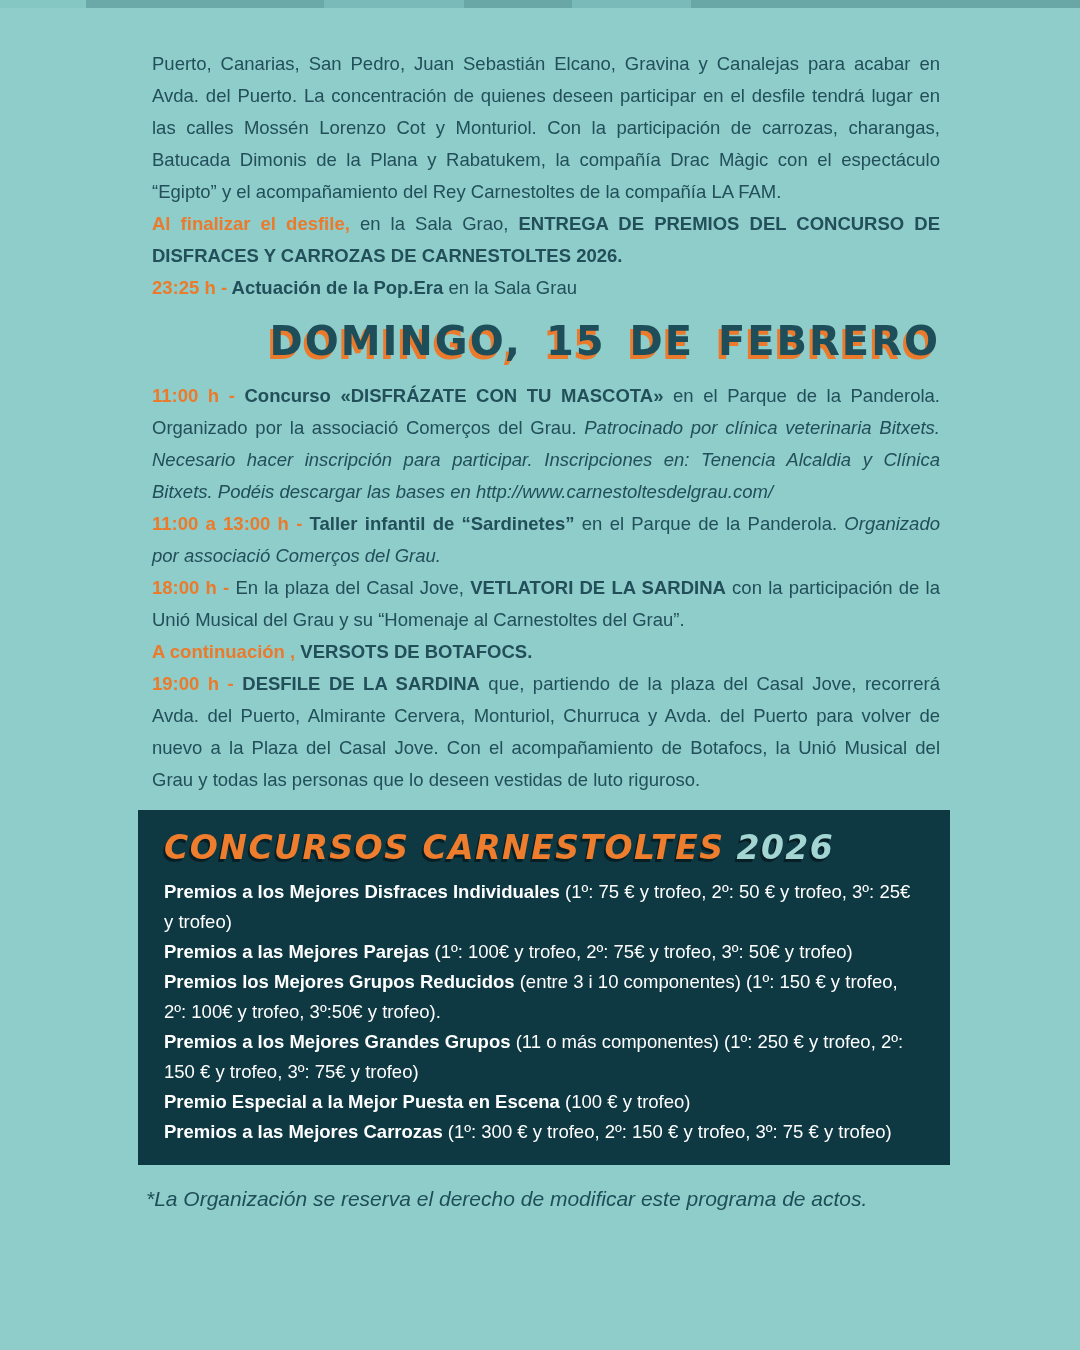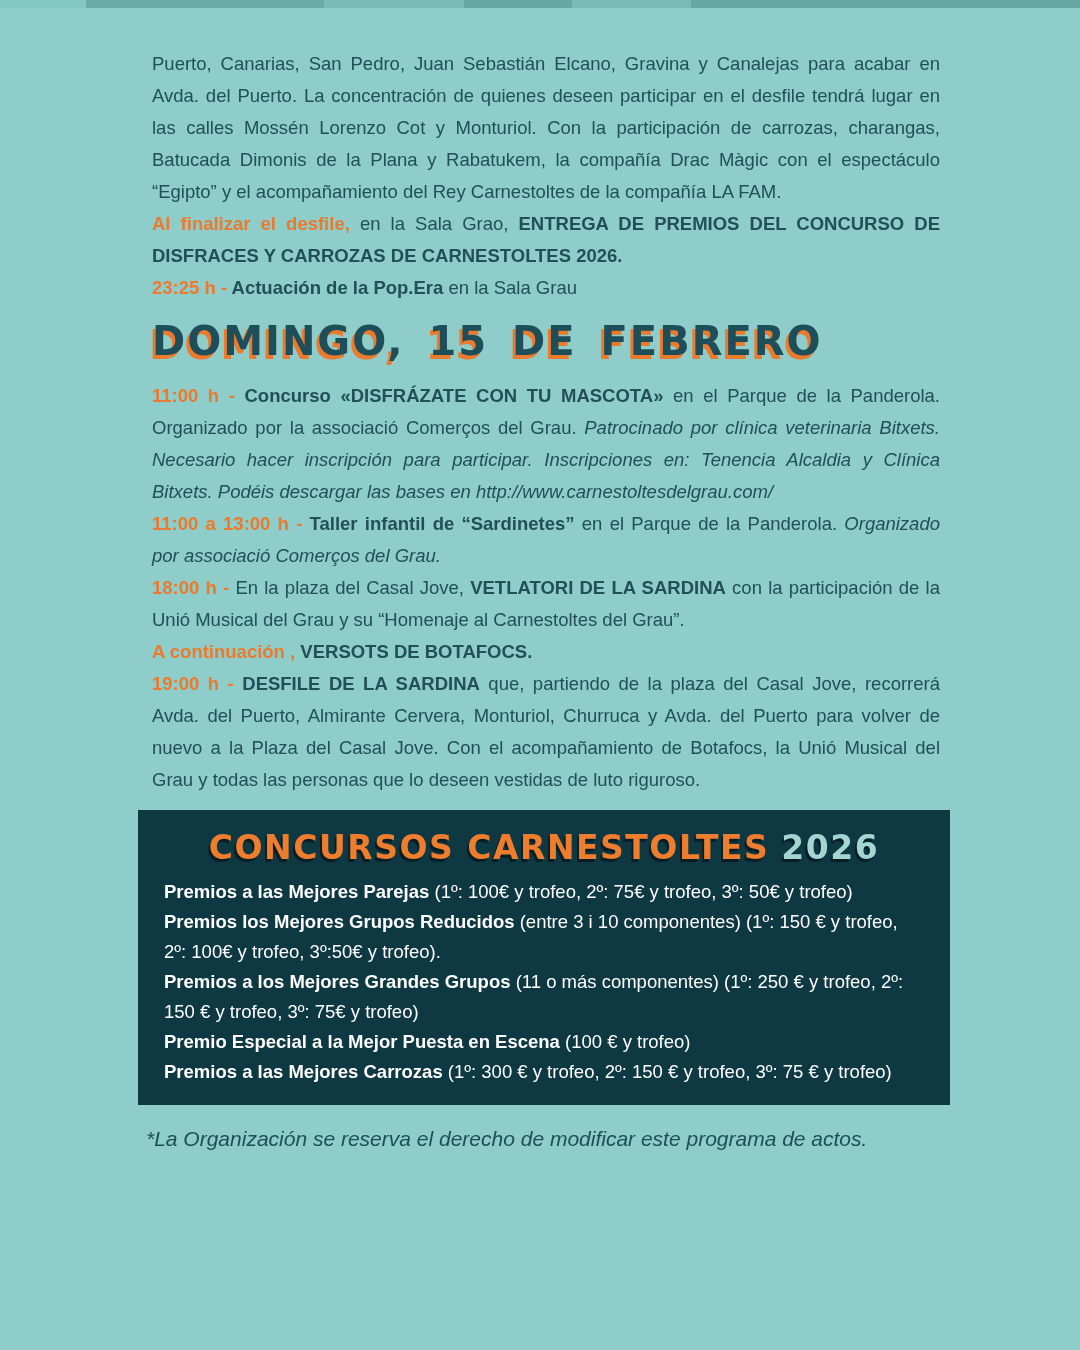--- a/index.html
+++ b/index.html
@@ -36,43 +36,43 @@
     line-height:32px;
     text-align:justify;
     color:var(--ink);
   }
   .seg-normal{font-weight:400;}
   .seg-bold{font-weight:700;}
   .seg-orange{color:var(--orange);font-weight:700;}
   .seg-italic{font-style:italic;font-weight:400;}
   .day-heading{
     margin:14px 0 16px;
-    text-align:left;
+    text-align:right;
     font-size:40px;
     font-weight:900;
     letter-spacing:2px;
     word-spacing:8px;
     color:#1d4e59;
     text-shadow:-3px 4px 0 var(--orange);
     font-family:"DejaVu Sans","Liberation Sans",sans-serif;
   }
   .contest-box{
     background:var(--box-bg);
     margin:14px -10px 0 -14px;
     padding:14px 26px 18px;
   }
   .box-title{
     margin:4px 0 10px;
-    text-align:center;
     font-size:33px;
     font-weight:900;
     letter-spacing:1.5px;
     color:#ef7d2e;
     text-shadow:-2px 3px 0 rgba(0,0,0,.45);
     font-family:"DejaVu Sans","Liberation Sans",sans-serif;
+    font-style:italic;
   }
   .box-title .year{color:var(--year);margin-left:12px;}
   .box-intro{
     margin:0 0 2px;
     font-style:italic;
     font-size:18.5px;
     line-height:31px;
     color:var(--box-ink);
   }
   .contest-box .para{
@@ -109,20 +109,21 @@
         <p class="para"><span class="seg-orange">18:00 h - </span><span class="seg-normal">En la plaza del Casal Jove, </span><span class="seg-bold">VETLATORI DE LA SARDINA</span><span class="seg-normal"> con la participación de la Unió Musical del Grau y su “Homenaje al Carnestoltes del Grau”.</span></p>
         <p class="para"><span class="seg-orange">A continuación , </span><span class="seg-bold">VERSOTS DE BOTAFOCS.</span></p>
         <p class="para"><span class="seg-orange">19:00 h - </span><span class="seg-bold">DESFILE DE LA SARDINA</span><span class="seg-normal"> que, partiendo de la plaza del Casal Jove, recorrerá Avda. del Puerto, Almirante Cervera, Monturiol, Churruca y Avda. del Puerto para volver de nuevo a la Plaza del Casal Jove. Con el acompañamiento de Botafocs, la Unió Musical del Grau y todas las personas que lo deseen vestidas de luto riguroso.</span></p>
       </div>
 
     <div class="contest-box">
       <h2 class="box-title">
         <span>CONCURSOS CARNESTOLTES</span><span class="year">2026</span>
       </h2>
       <div id="contest-items">
+          <p class="para"><span class="seg-bold">Premios a los Mejores Disfraces Individuales </span><span class="seg-normal">(1º: 75 € y trofeo, 2º: 50 € y trofeo, 3º: 25€ y trofeo)</span></p>
           <p class="para"><span class="seg-bold">Premios a las Mejores Parejas </span><span class="seg-normal">(1º: 100€ y trofeo, 2º: 75€ y trofeo, 3º: 50€ y trofeo)</span></p>
           <p class="para"><span class="seg-bold">Premios los Mejores Grupos Reducidos </span><span class="seg-normal">(entre 3 i 10 componentes) (1º: 150 € y trofeo, 2º: 100€ y trofeo, 3º:50€ y trofeo).</span></p>
           <p class="para"><span class="seg-bold">Premios a los Mejores Grandes Grupos </span><span class="seg-normal">(11 o más componentes) (1º: 250 € y trofeo, 2º: 150 € y trofeo, 3º: 75€ y trofeo)</span></p>
           <p class="para"><span class="seg-bold">Premio Especial a la Mejor Puesta en Escena </span><span class="seg-normal">(100 € y trofeo)</span></p>
           <p class="para"><span class="seg-bold">Premios a las Mejores Carrozas </span><span class="seg-normal">(1º: 300 € y trofeo, 2º: 150 € y trofeo, 3º: 75 € y trofeo)</span></p>
         </div>
     </div>
 
     <p class="footer-note">*La Organización se reserva el derecho de modificar este programa de actos.</p>
 

